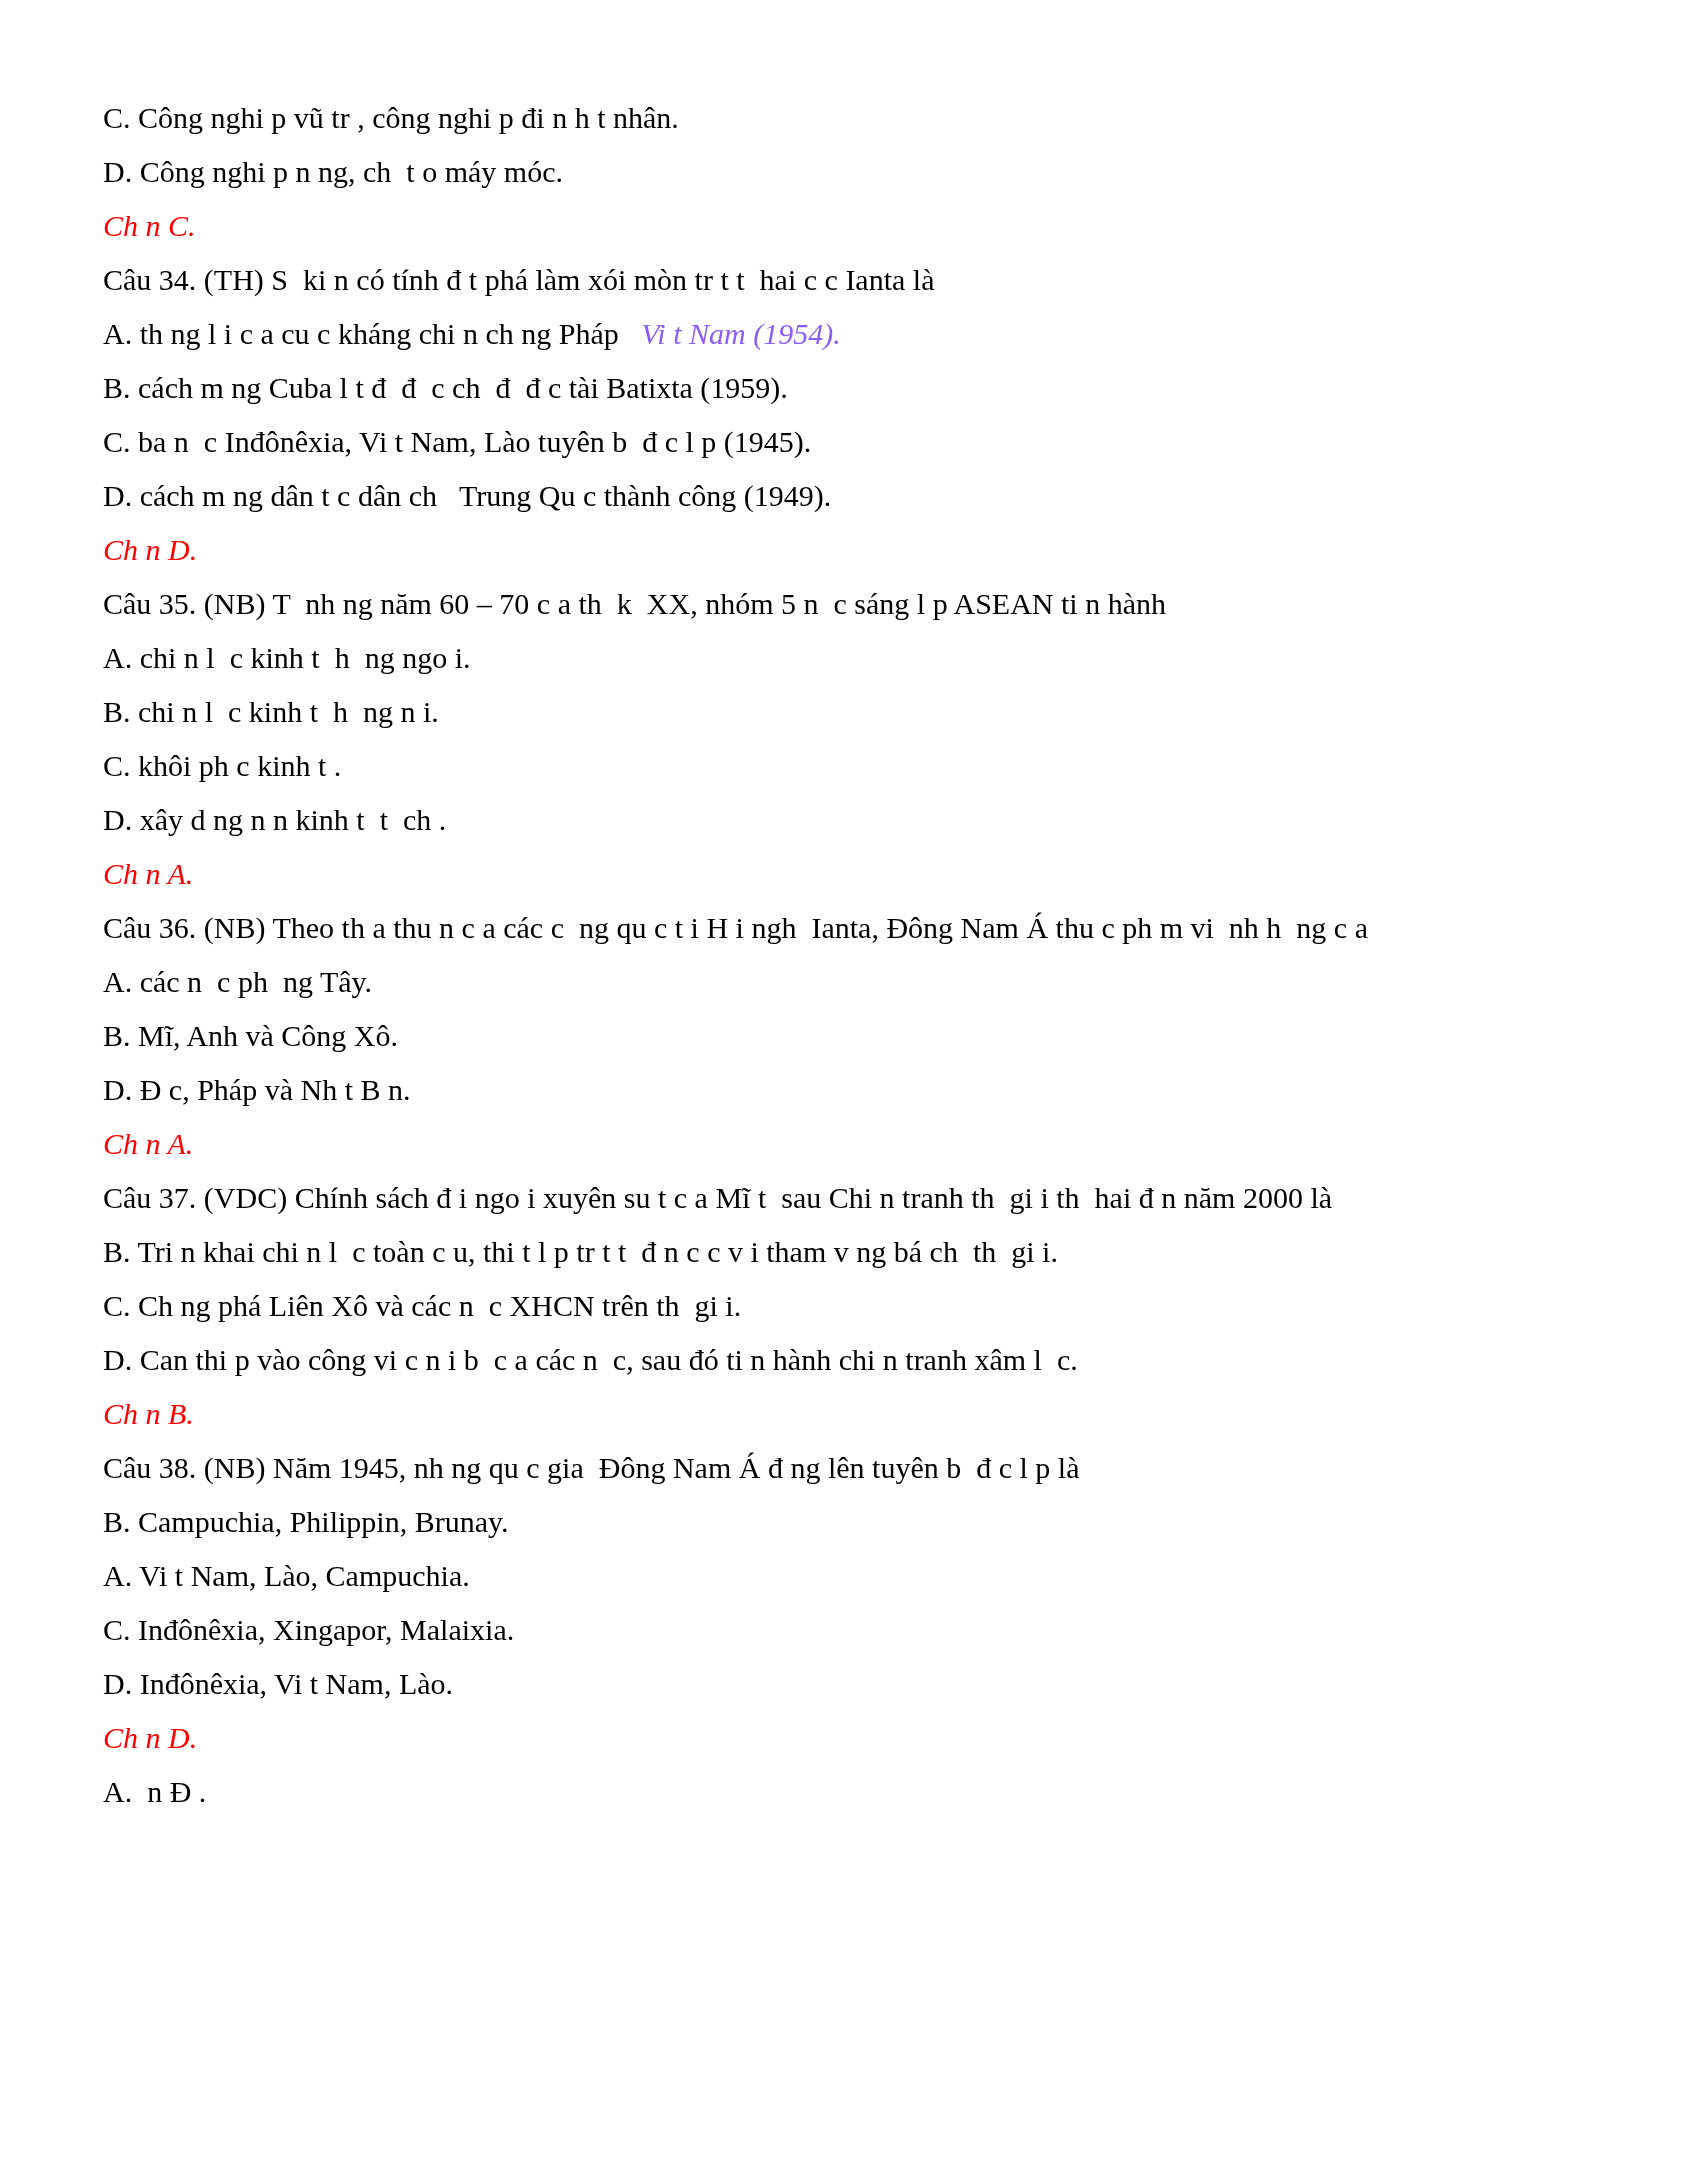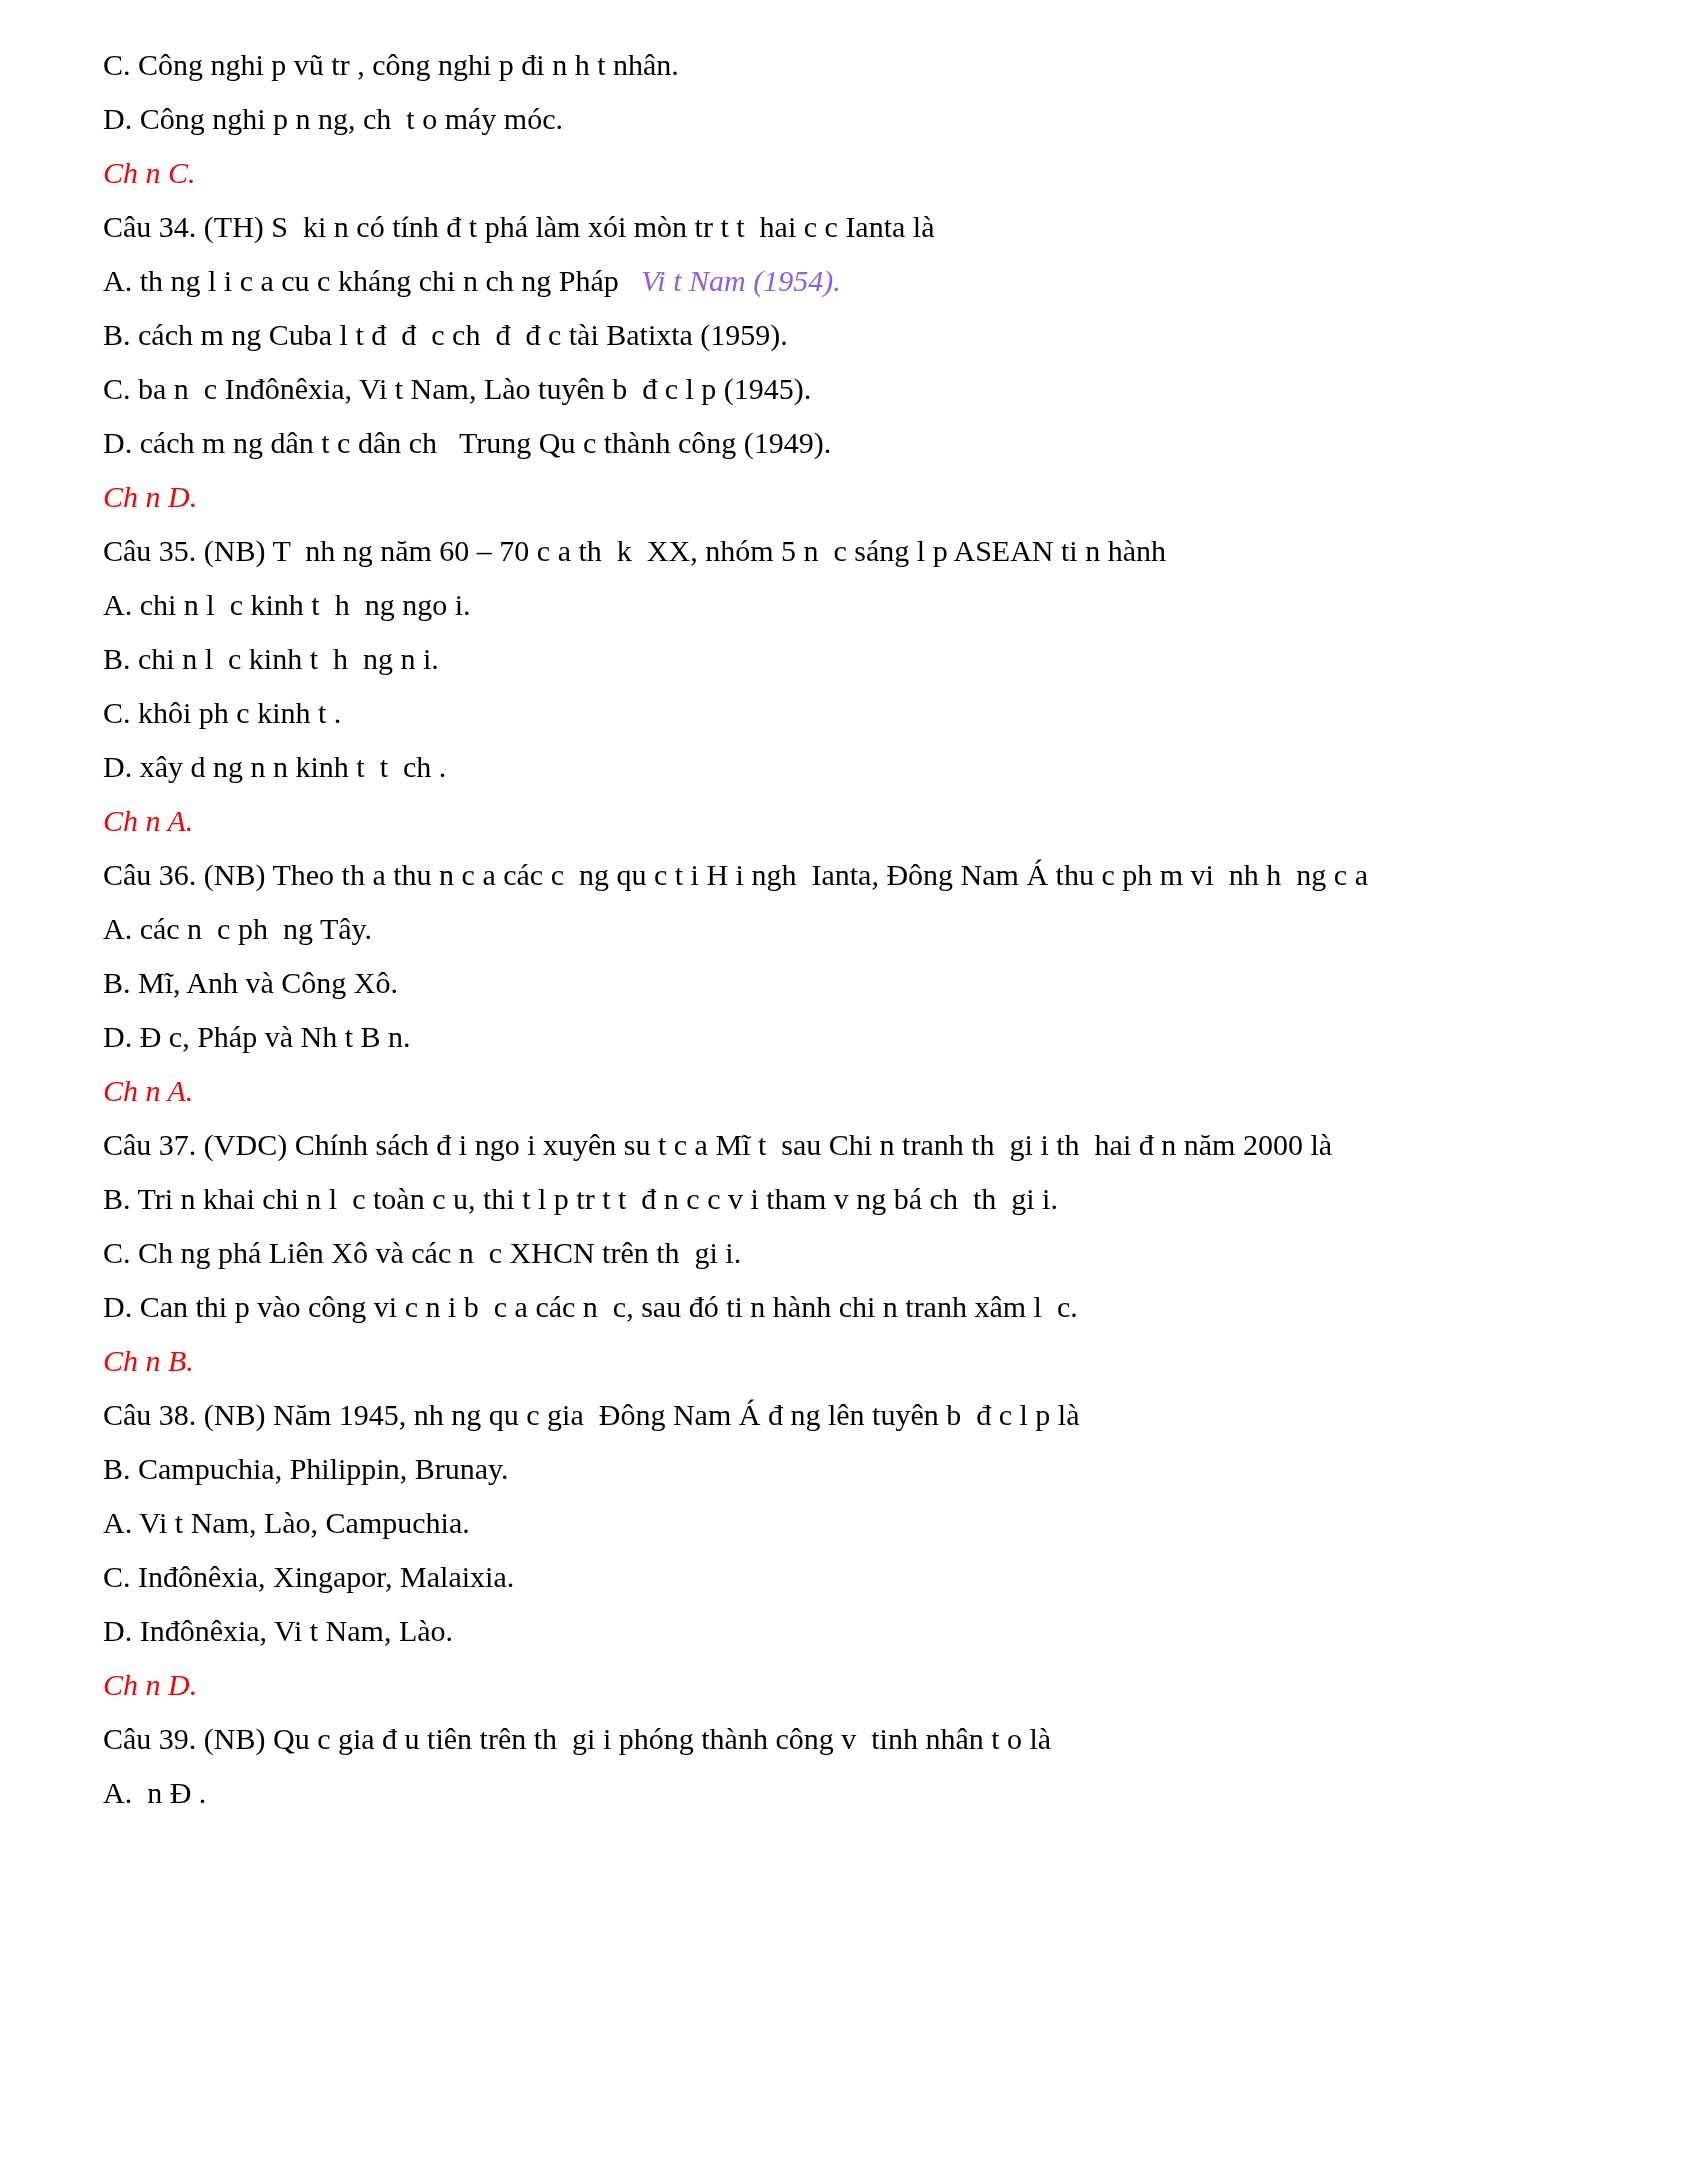--- a/index.html
+++ b/index.html
@@ -11,21 +11,21 @@
   body {
     font-family: "Liberation Serif", "DejaVu Serif", serif;
   }
   .page {
     width: 1687px;
     height: 2183px;
     background: #ffffff;
     overflow: hidden;
   }
   .doc {
-    padding: 38px 79px 0 103px;
+    padding: 91px 79px 0 103px;
   }
   .line {
     font-size: 30px;
     line-height: 54px;
     white-space: pre;
     color: #000000;
   }
   .c-text      { color: #000000; }
   .c-answer    { color: #ff0000; font-style: italic; }
   .c-highlight { color: #8b5cf6; font-style: italic; }
@@ -59,17 +59,16 @@
       <div class="line"><span class="c-text">B. Tri n khai chi n l  c toàn c u, thi t l p tr t t  đ n c c v i tham v ng bá ch  th  gi i.</span></div>
       <div class="line"><span class="c-text">C. Ch ng phá Liên Xô và các n  c XHCN trên th  gi i.</span></div>
       <div class="line"><span class="c-text">D. Can thi p vào công vi c n i b  c a các n  c, sau đó ti n hành chi n tranh xâm l  c.</span></div>
       <div class="line"><span class="c-answer">Ch n B.</span></div>
       <div class="line"><span class="c-text">Câu 38. (NB) Năm 1945, nh ng qu c gia  Đông Nam Á đ ng lên tuyên b  đ c l p là</span></div>
       <div class="line"><span class="c-text">B. Campuchia, Philippin, Brunay.</span></div>
       <div class="line"><span class="c-text">A. Vi t Nam, Lào, Campuchia.</span></div>
       <div class="line"><span class="c-text">C. Inđônêxia, Xingapor, Malaixia.</span></div>
       <div class="line"><span class="c-text">D. Inđônêxia, Vi t Nam, Lào.</span></div>
       <div class="line"><span class="c-answer">Ch n D.</span></div>
-      <div class="line"><span class="c-text">Câu 39. (NB) Qu c gia đ u tiên trên th  gi i phóng thành công v  tinh nhân t o là</span></div>
       <div class="line"><span class="c-text">A.  n Đ .</span></div>
     </div>
 </div>
 
 
 </body></html>

